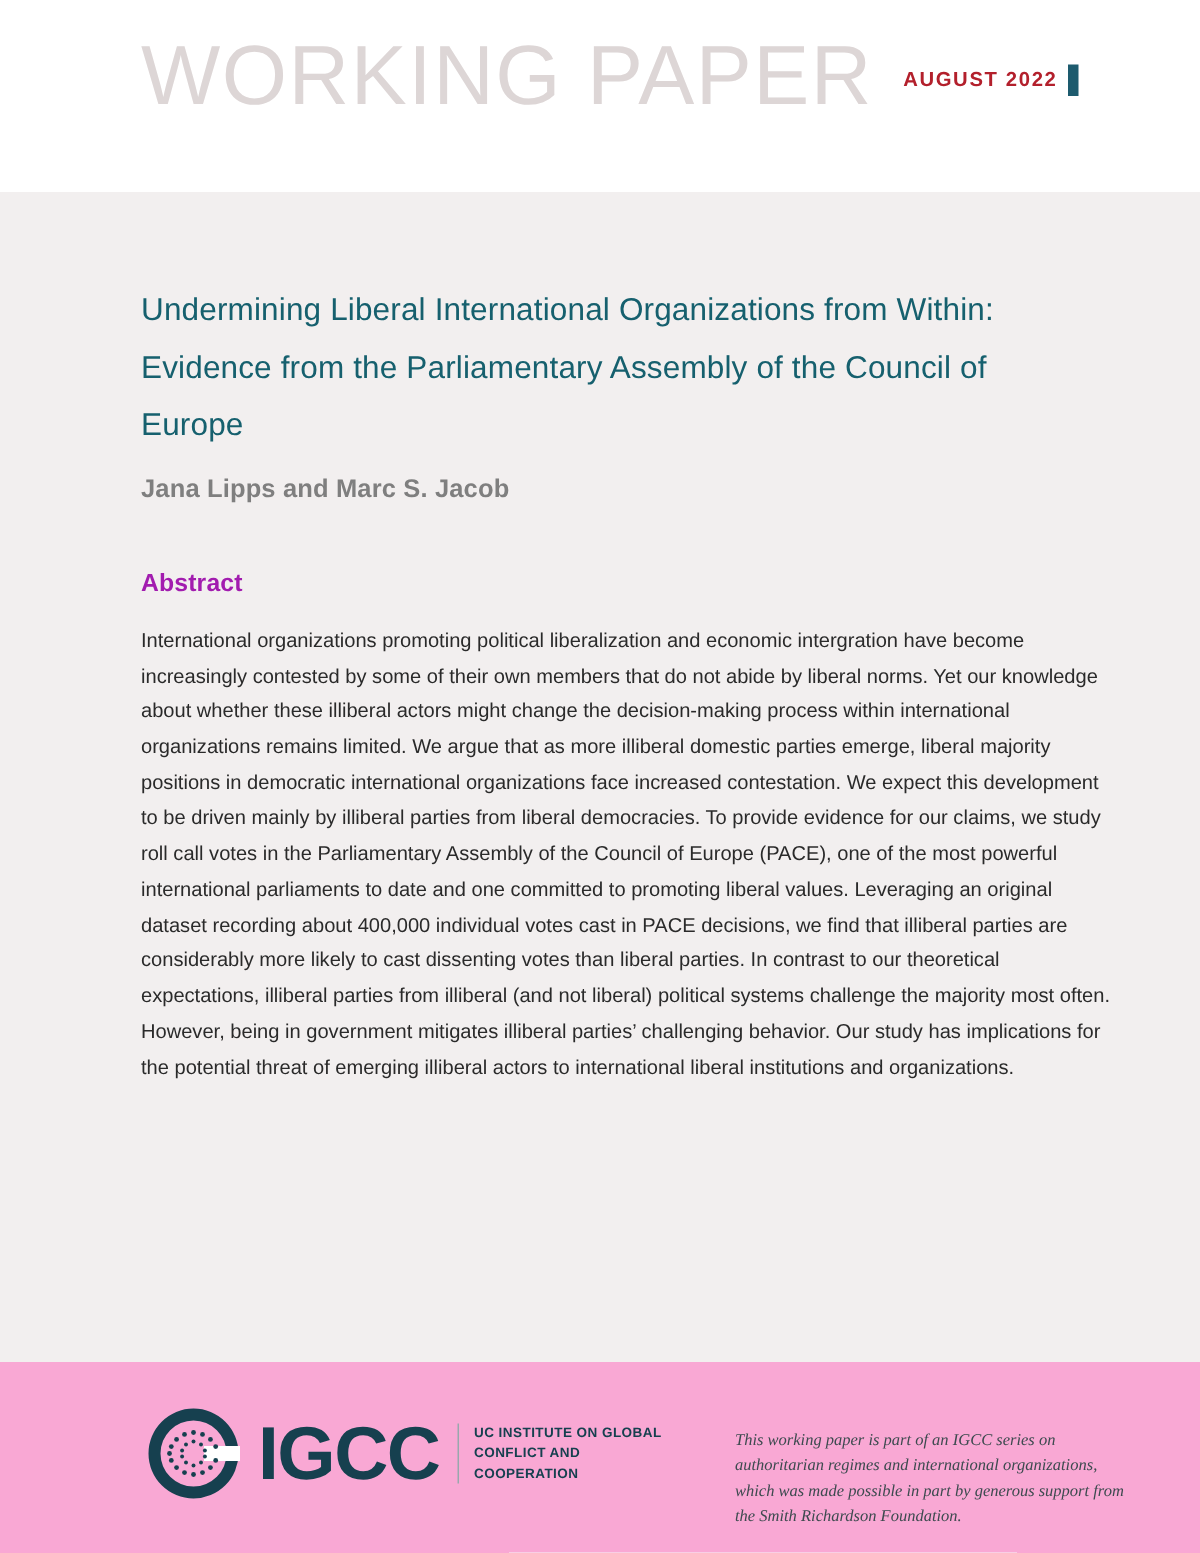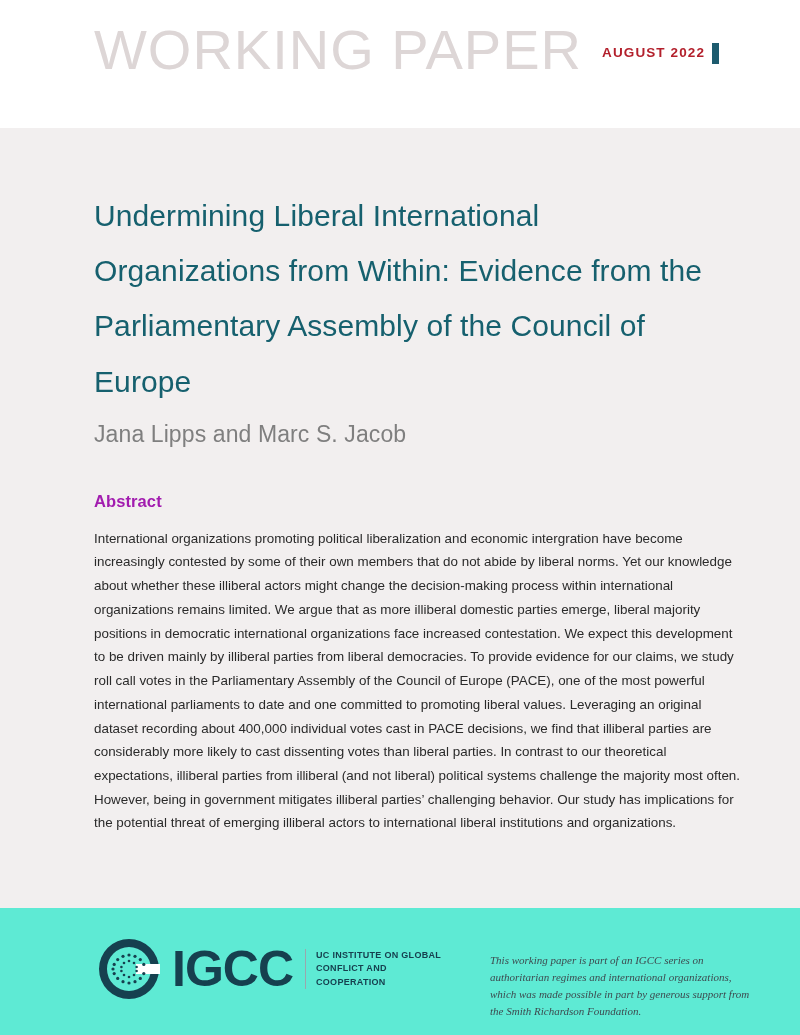--- a/index.html
+++ b/index.html
@@ -72,32 +72,32 @@
     background: #f2efef;
     box-sizing: border-box;
   }
   .panel-inner {
     position: absolute;
     left: 94px;
     top: 60px;
     width: 612px;
   }
   .paper-title {
-    font-size: 30px;
+    font-size: 21px;
     line-height: 1.84;
     color: #16606e;
     font-weight: 400;
     margin: 0;
     letter-spacing: 0.1px;
   }
   .authors {
     margin-top: 12px;
-    font-size: 23px;
+    font-size: 17px;
     color: #7f7f7f;
-    font-weight: 400;
+    font-weight: 700;
     letter-spacing: 0.1px;
   }
   .abstract-heading {
     margin-top: 44px;
     font-size: 16.5px;
     font-weight: bold;
     color: #a21caf;
     letter-spacing: 0.1px;
   }
   .abstract-body {
@@ -110,21 +110,21 @@
     margin-left: 0;
   }
 
   
   .footer {
     position: absolute;
     top: 908px;
     left: 0;
     width: 800px;
     height: 127px;
-    background: #5eead4;
+    background: #f9a8d4;
   }
   .logo-wrap {
     position: absolute;
     left: 96px;
     top: 28px;
     display: flex;
     align-items: center;
   }
   .logo-mark {
     width: 66px;

